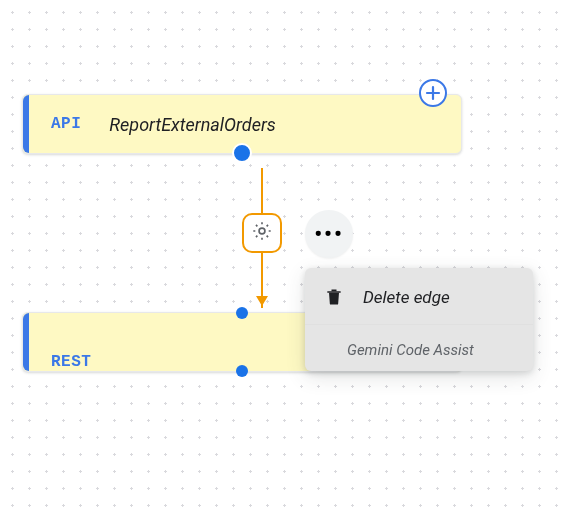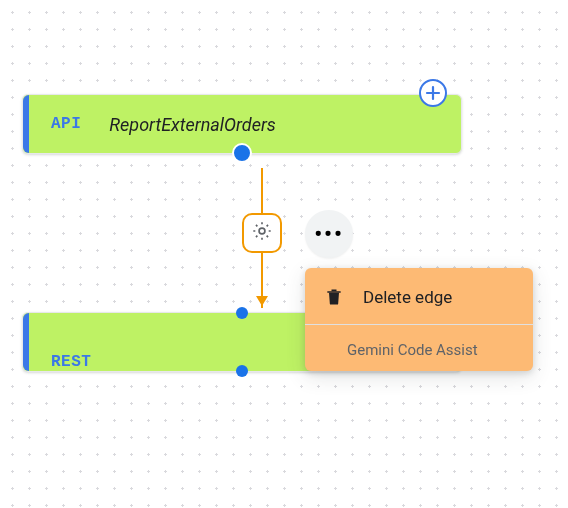--- a/index.html
+++ b/index.html
@@ -10,21 +10,21 @@
     background-image: radial-gradient(circle, #d9d9dd 1.2px, transparent 1.2px);
     background-size: 17px 17px;
     background-position: 4px 4px;
     position: relative;
     color: #202124;
   }
 
   
   .node {
     position: absolute;
-    background: #bef264;
+    background: #fef9c3;
     border: 1px solid #e7e8ea;
     border-radius: 6px;
     box-shadow: 0 1px 3px rgba(60,64,67,0.12), 0 1px 2px rgba(60,64,67,0.08);
     display: flex;
     align-items: center;
     padding: 0 20px 0 0;
     height: 60px;
   }
   .node .accent {
     width: 6px;
@@ -145,25 +145,26 @@
     font-weight: 700;
     color: #000;
   }
 
   
   .menu {
     position: absolute;
     left: 305px;
     top: 268px;
     width: 228px;
-    background: #fdba74;
+    background: #e5e5e5;
     border-radius: 6px;
     box-shadow: 0 2px 6px rgba(60,64,67,0.18), 0 6px 20px rgba(60,64,67,0.14);
     overflow: hidden;
     padding: 6px 0;
+    font-style: italic;
   }
   .menu-item {
     display: flex;
     align-items: center;
     padding: 12px 18px;
     font-size: 17px;
     color: #202124;
     cursor: pointer;
   }
   .menu-item .mi-icon {

